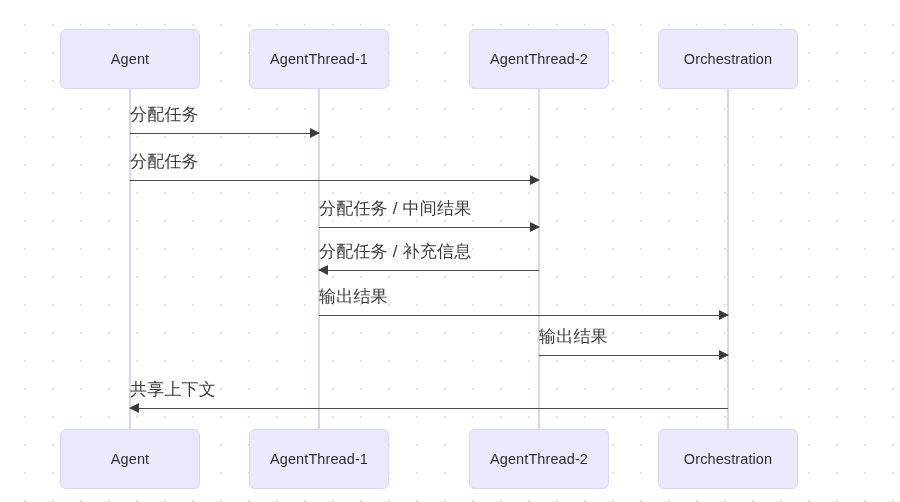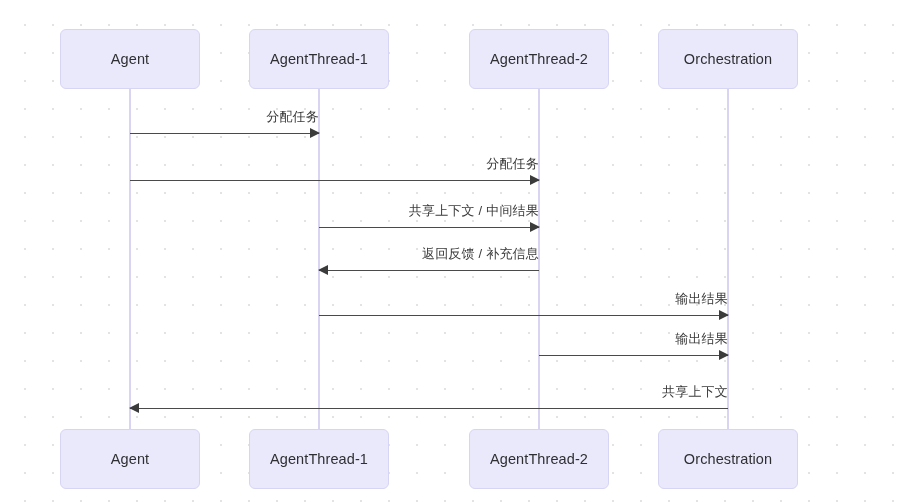--- a/index.html
+++ b/index.html
@@ -69,22 +69,22 @@
     border-left: 10px solid #3b3b3b;
   }
   .arrowhead.left {
     left: -1px;
     border-right: 10px solid #3b3b3b;
   }
   .msg-label {
     position: absolute;
     bottom: 7px;
     width: 100%;
-    text-align: right;
-    font-size: 13px;
+    text-align: left;
+    font-size: 17px;
     color: #3a3a3a;
     white-space: nowrap;
     letter-spacing: 0.2px;
   }
 </style>
 </head>
 <body>
 
 <div id="canvas">
   <div id="lifelines">
@@ -128,26 +128,26 @@
         <div class="msg-label">分配任务</div>
       </div>
       <div class="msg" style="left: 130px; width: 409px; top: 180px;">
         <div class="msg-line"></div>
         <div class="arrowhead right"></div>
         <div class="msg-label">分配任务</div>
       </div>
       <div class="msg" style="left: 319px; width: 220px; top: 227px;">
         <div class="msg-line"></div>
         <div class="arrowhead right"></div>
-        <div class="msg-label">共享上下文 / 中间结果</div>
+        <div class="msg-label">分配任务 / 中间结果</div>
       </div>
       <div class="msg" style="left: 319px; width: 220px; top: 270px;">
         <div class="msg-line"></div>
         <div class="arrowhead left"></div>
-        <div class="msg-label">返回反馈 / 补充信息</div>
+        <div class="msg-label">分配任务 / 补充信息</div>
       </div>
       <div class="msg" style="left: 319px; width: 409px; top: 315px;">
         <div class="msg-line"></div>
         <div class="arrowhead right"></div>
         <div class="msg-label">输出结果</div>
       </div>
       <div class="msg" style="left: 539px; width: 189px; top: 355px;">
         <div class="msg-line"></div>
         <div class="arrowhead right"></div>
         <div class="msg-label">输出结果</div>

